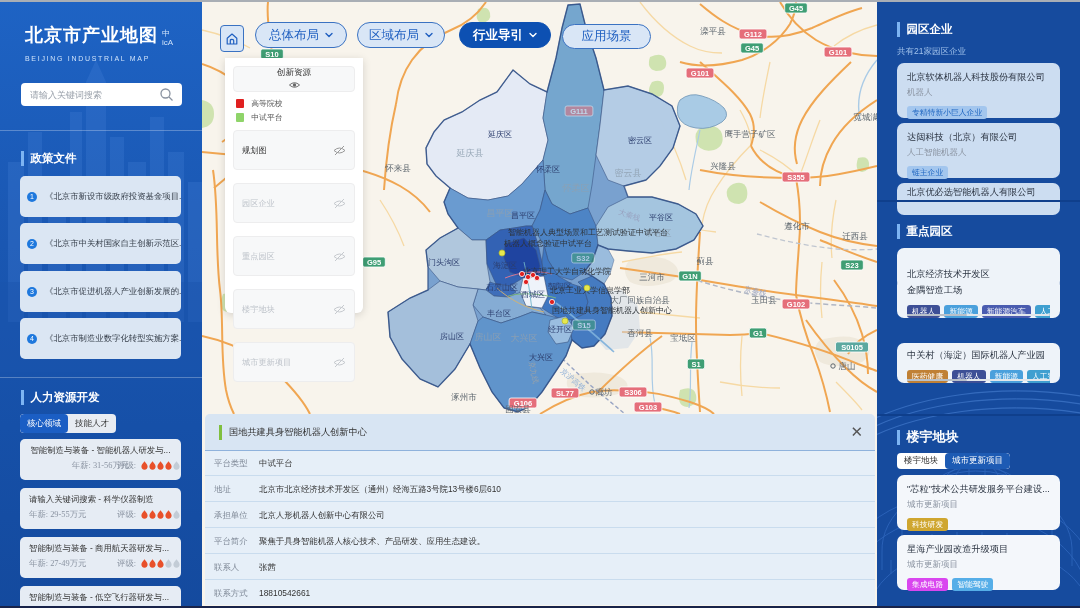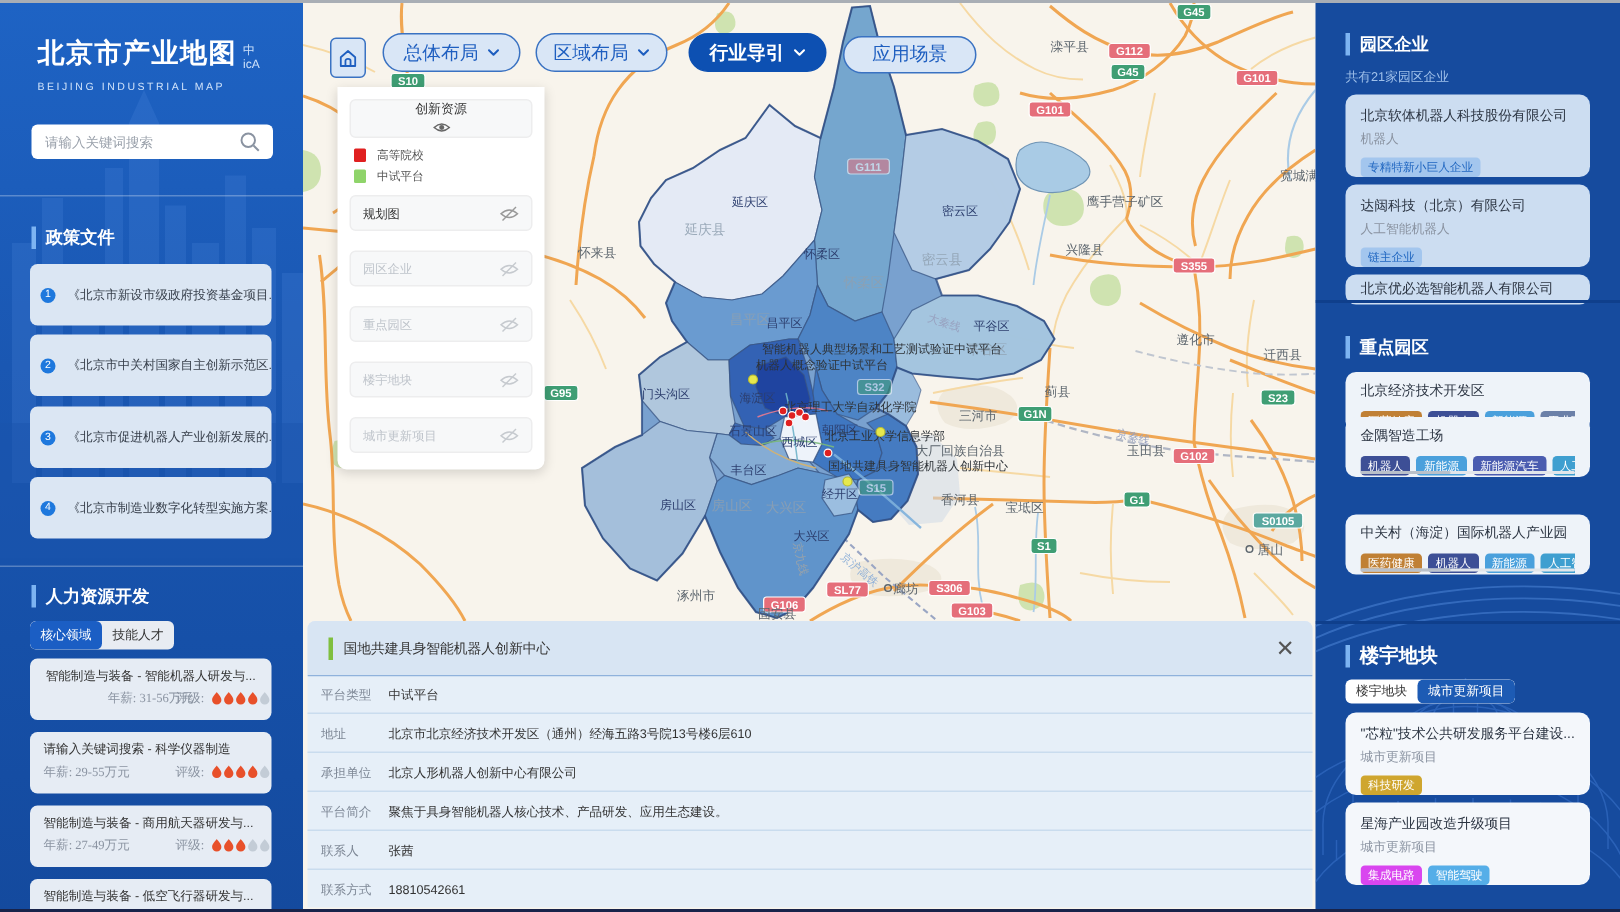--- a/index.html
+++ b/index.html
@@ -48,21 +48,21 @@
 .sbar i { position:absolute; left:0; top:0; width:60px; height:2px; background:#b9c0c9; border-radius:1px; }
 .wtag { color:#fff; }
 
 
 .mapbtn { position:absolute; display:flex; align-items:center; justify-content:center; font-size:12.5px; border-radius:14px; border:1.5px solid #3a72c2; background:#d9e6f6; color:#1f5fc0; }
 .mapbtn.dark { background:#0d50b2; color:#fff; border-color:#0d50b2; font-weight:bold; }
 .chev { margin-left:6px; }
 
 
 #layers { position:absolute; left:225px; top:56px; width:138px; height:255px; background:#fff; border-radius:0 0 6px 6px; box-shadow:0 2px 8px rgba(0,0,0,0.15); padding:8px; }
-.lrow { position:relative; height:24px; border-radius:4px; background:#f7f8f9; border:1px solid #ededee; margin-bottom:13px; display:flex; align-items:center; padding:0 8px; justify-content:space-between; }
+.lrow { position:relative; height:40px; border-radius:4px; background:#f7f8f9; border:1px solid #ededee; margin-bottom:13px; display:flex; align-items:center; padding:0 8px; justify-content:space-between; }
 .lrow .n { font-size:8.2px; color:#333; }
 .lrow.dis .n { color:#bfc4cb; }
 .leg { display:flex; align-items:center; font-size:7.8px; color:#555; margin:3px 0 3px 3px; }
 .leg .sq { width:8.3px; height:8.3px; margin-right:7px; border-radius:1px; }
 
 
 #bpanel { position:absolute; left:205px; top:412px; width:670px; height:191px; background:#e6eff8; border-radius:5px 5px 0 0; }
 #bphead { position:absolute; left:0; top:0; width:670px; height:37px; background:#d8e5f3; border-bottom:1px solid #8fb2dc; border-radius:5px 5px 0 0; }
 #bphead .gbar { position:absolute; left:14px; top:11px; width:3px; height:15px; background:#7fbf3f; }
 #bphead .t { position:absolute; left:24px; top:12px; font-size:9.2px; color:#333; }
@@ -477,29 +477,29 @@
     <div class="rcard" style="top:61px;height:55px;">
       <div class="rcname">北京软体机器人科技股份有限公司</div>
       <div class="rcsub">机器人</div>
       <div class="tagrow"><span class="rtag bluetag">专精特新小巨人企业</span></div>
     </div>
     <div class="rcard" style="top:121px;height:55px;">
       <div class="rcname">达闼科技（北京）有限公司</div>
       <div class="rcsub">人工智能机器人</div>
       <div class="tagrow"><span class="rtag bluetag">链主企业</span></div>
     </div>
-    <div class="rcard" style="top:181px;height:20px;padding-top:3px;">
+    <div class="rcard" style="top:181px;height:32px;padding-top:3px;">
       <div class="rcname">北京优必选智能机器人有限公司</div>
     </div>
     <div class="rdiv" style="top:198px"></div>
     <div class="sechead" style="left:20px;top:222px;">
         <div class="bar"></div>
         <div class="t">重点园区</div>
       </div>
-    <div class="rcard" style="top:246px;height:40px;background:#eef3f9;padding-top:6px;">
+    <div class="rcard" style="top:246px;height:40px;background:#eef3f9;padding-top:20px;">
       <div class="rcname">北京经济技术开发区</div>
       <div class="tagrow"><span class="rtag wtag" style="background:#c08035">医药健康</span><span class="rtag wtag" style="background:#3d4f96">机器人</span><span class="rtag wtag" style="background:#4aa0dc">新能源</span><span class="rtag wtag" style="background:#6b80a8">工业互联</span></div>
         <div class="sbar">
           <i></i>
         </div>
     </div>
     <div class="rcard" style="top:276px;height:40px;background:#eef3f9;padding-top:6px;">
       <div class="rcname">金隅智造工场</div>
       <div class="tagrow"><span class="rtag wtag" style="background:#3d4f96">机器人</span><span class="rtag wtag" style="background:#4aa0dc">新能源</span><span class="rtag wtag" style="background:#4a5cb0">新能源汽车</span><span class="rtag wtag" style="background:#3f9fd0">人工智</span></div>
         <div class="sbar">

